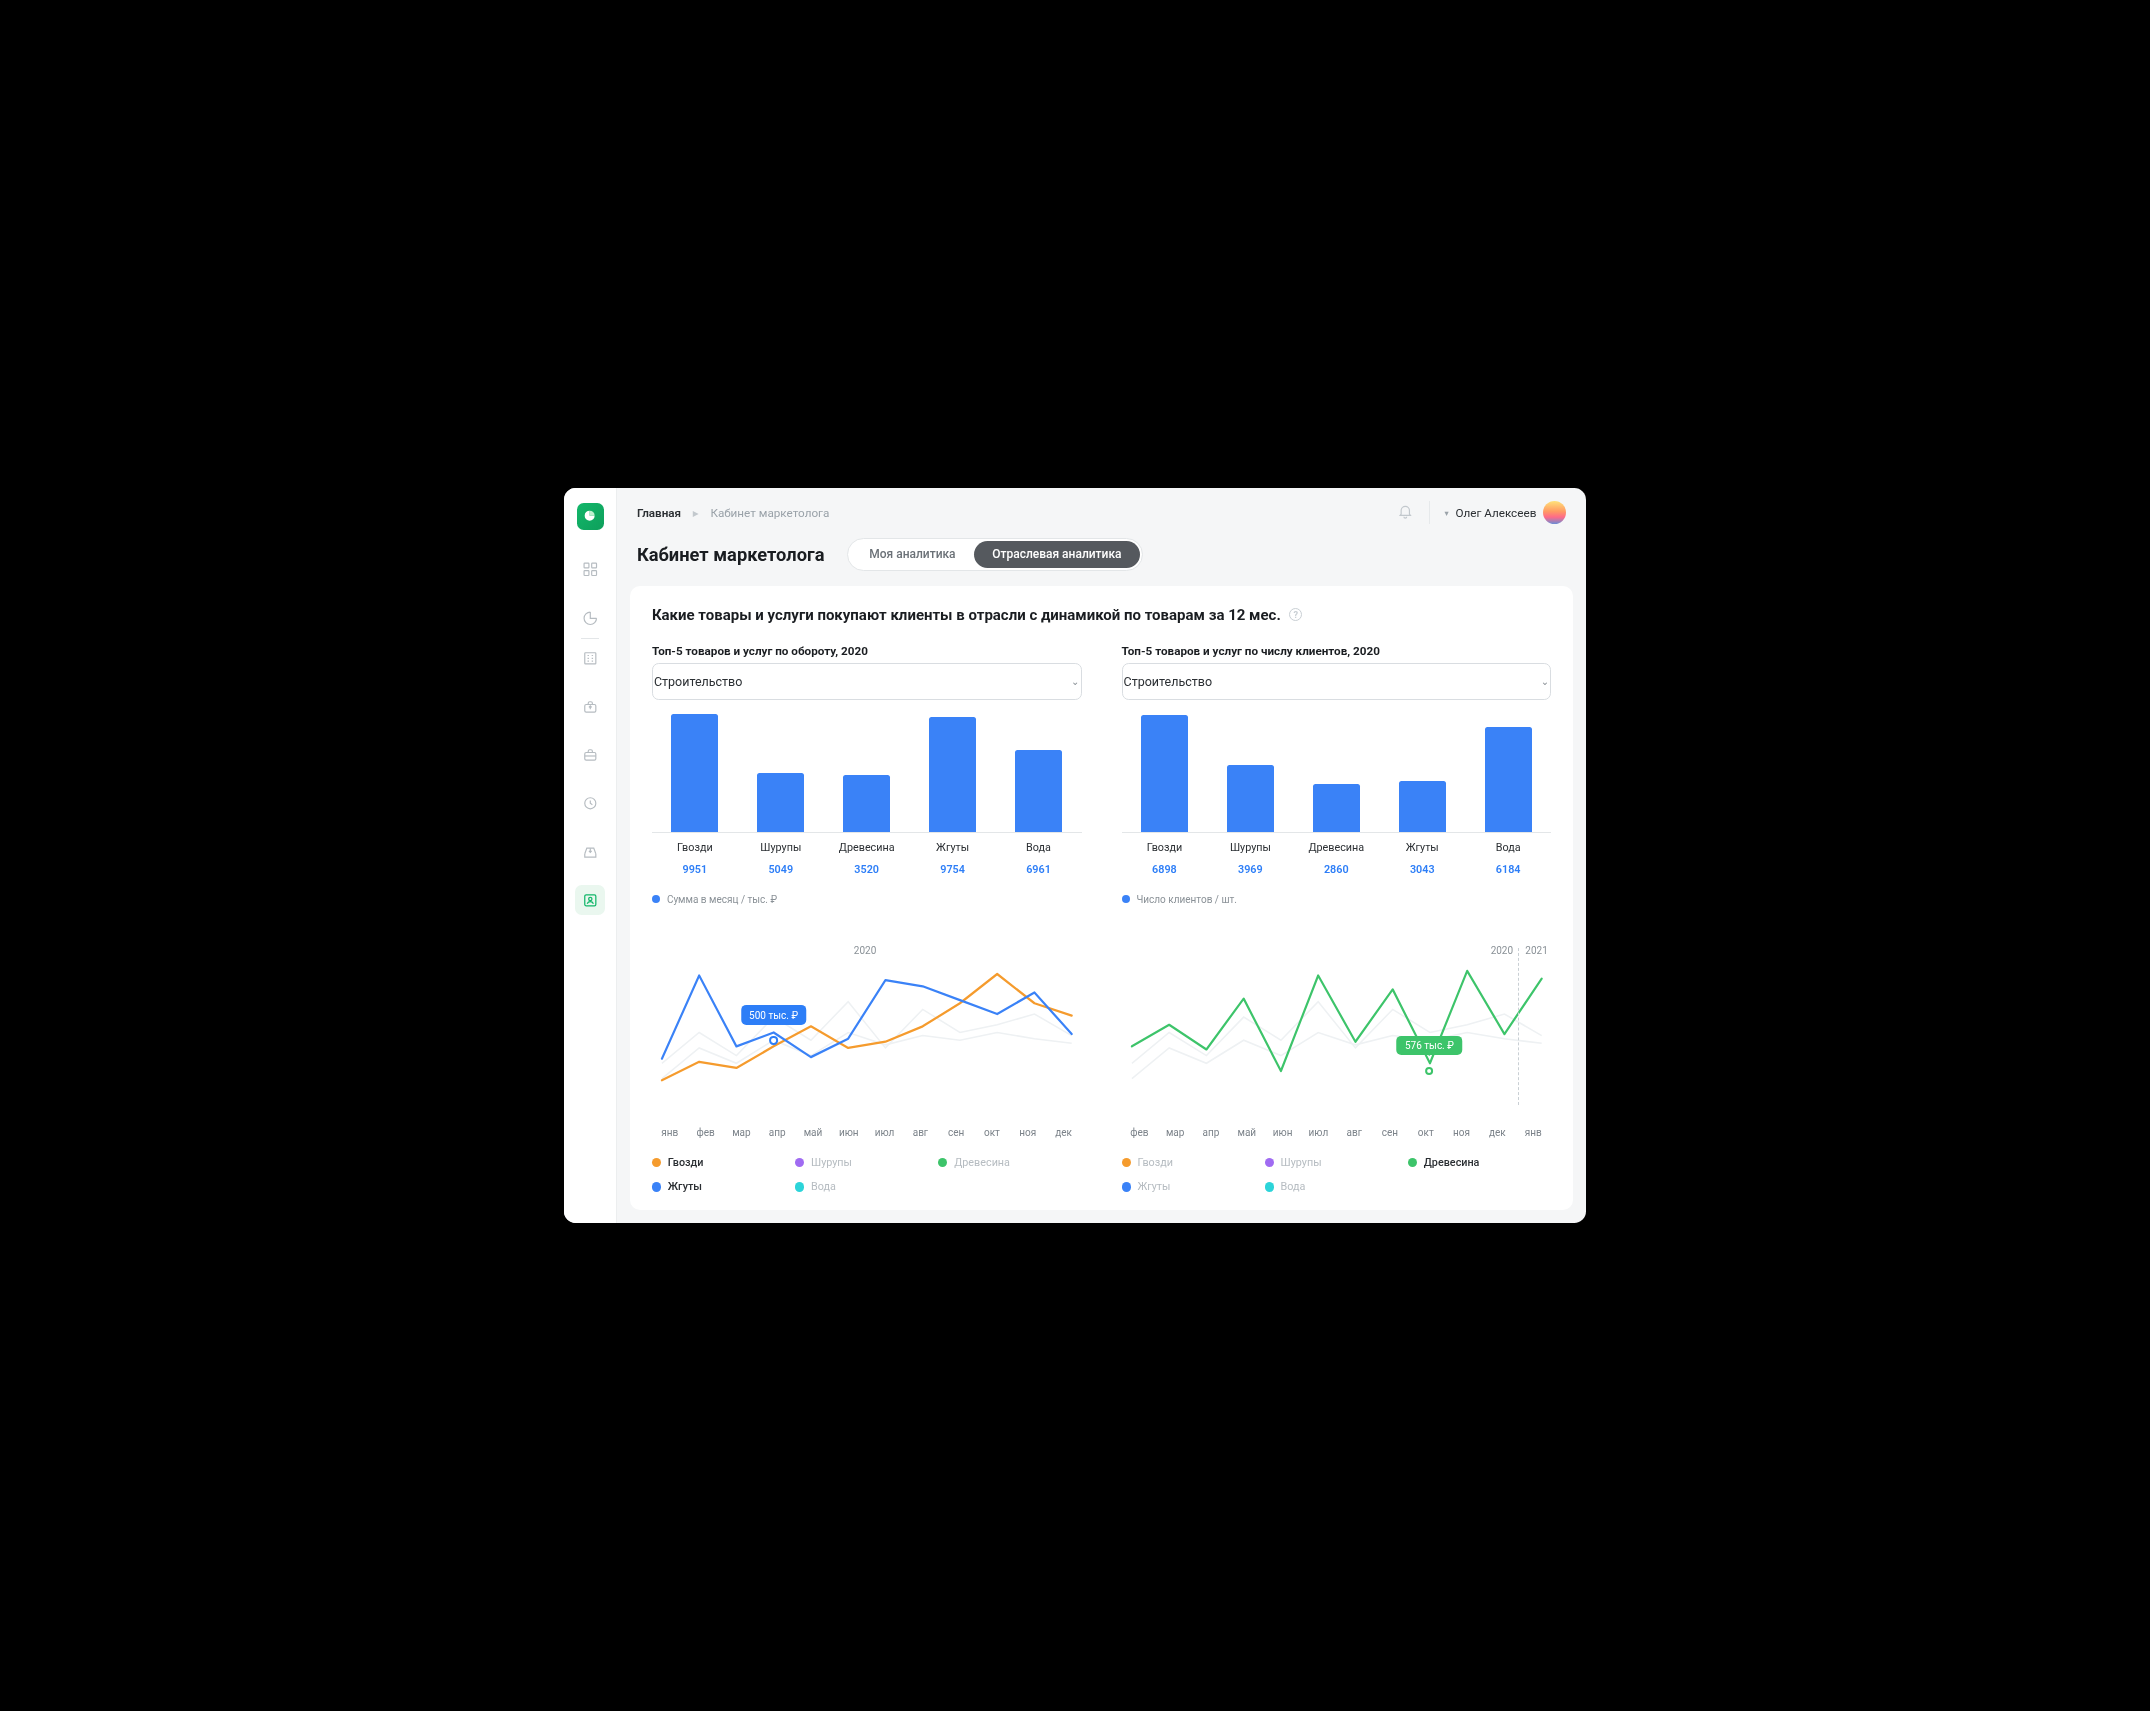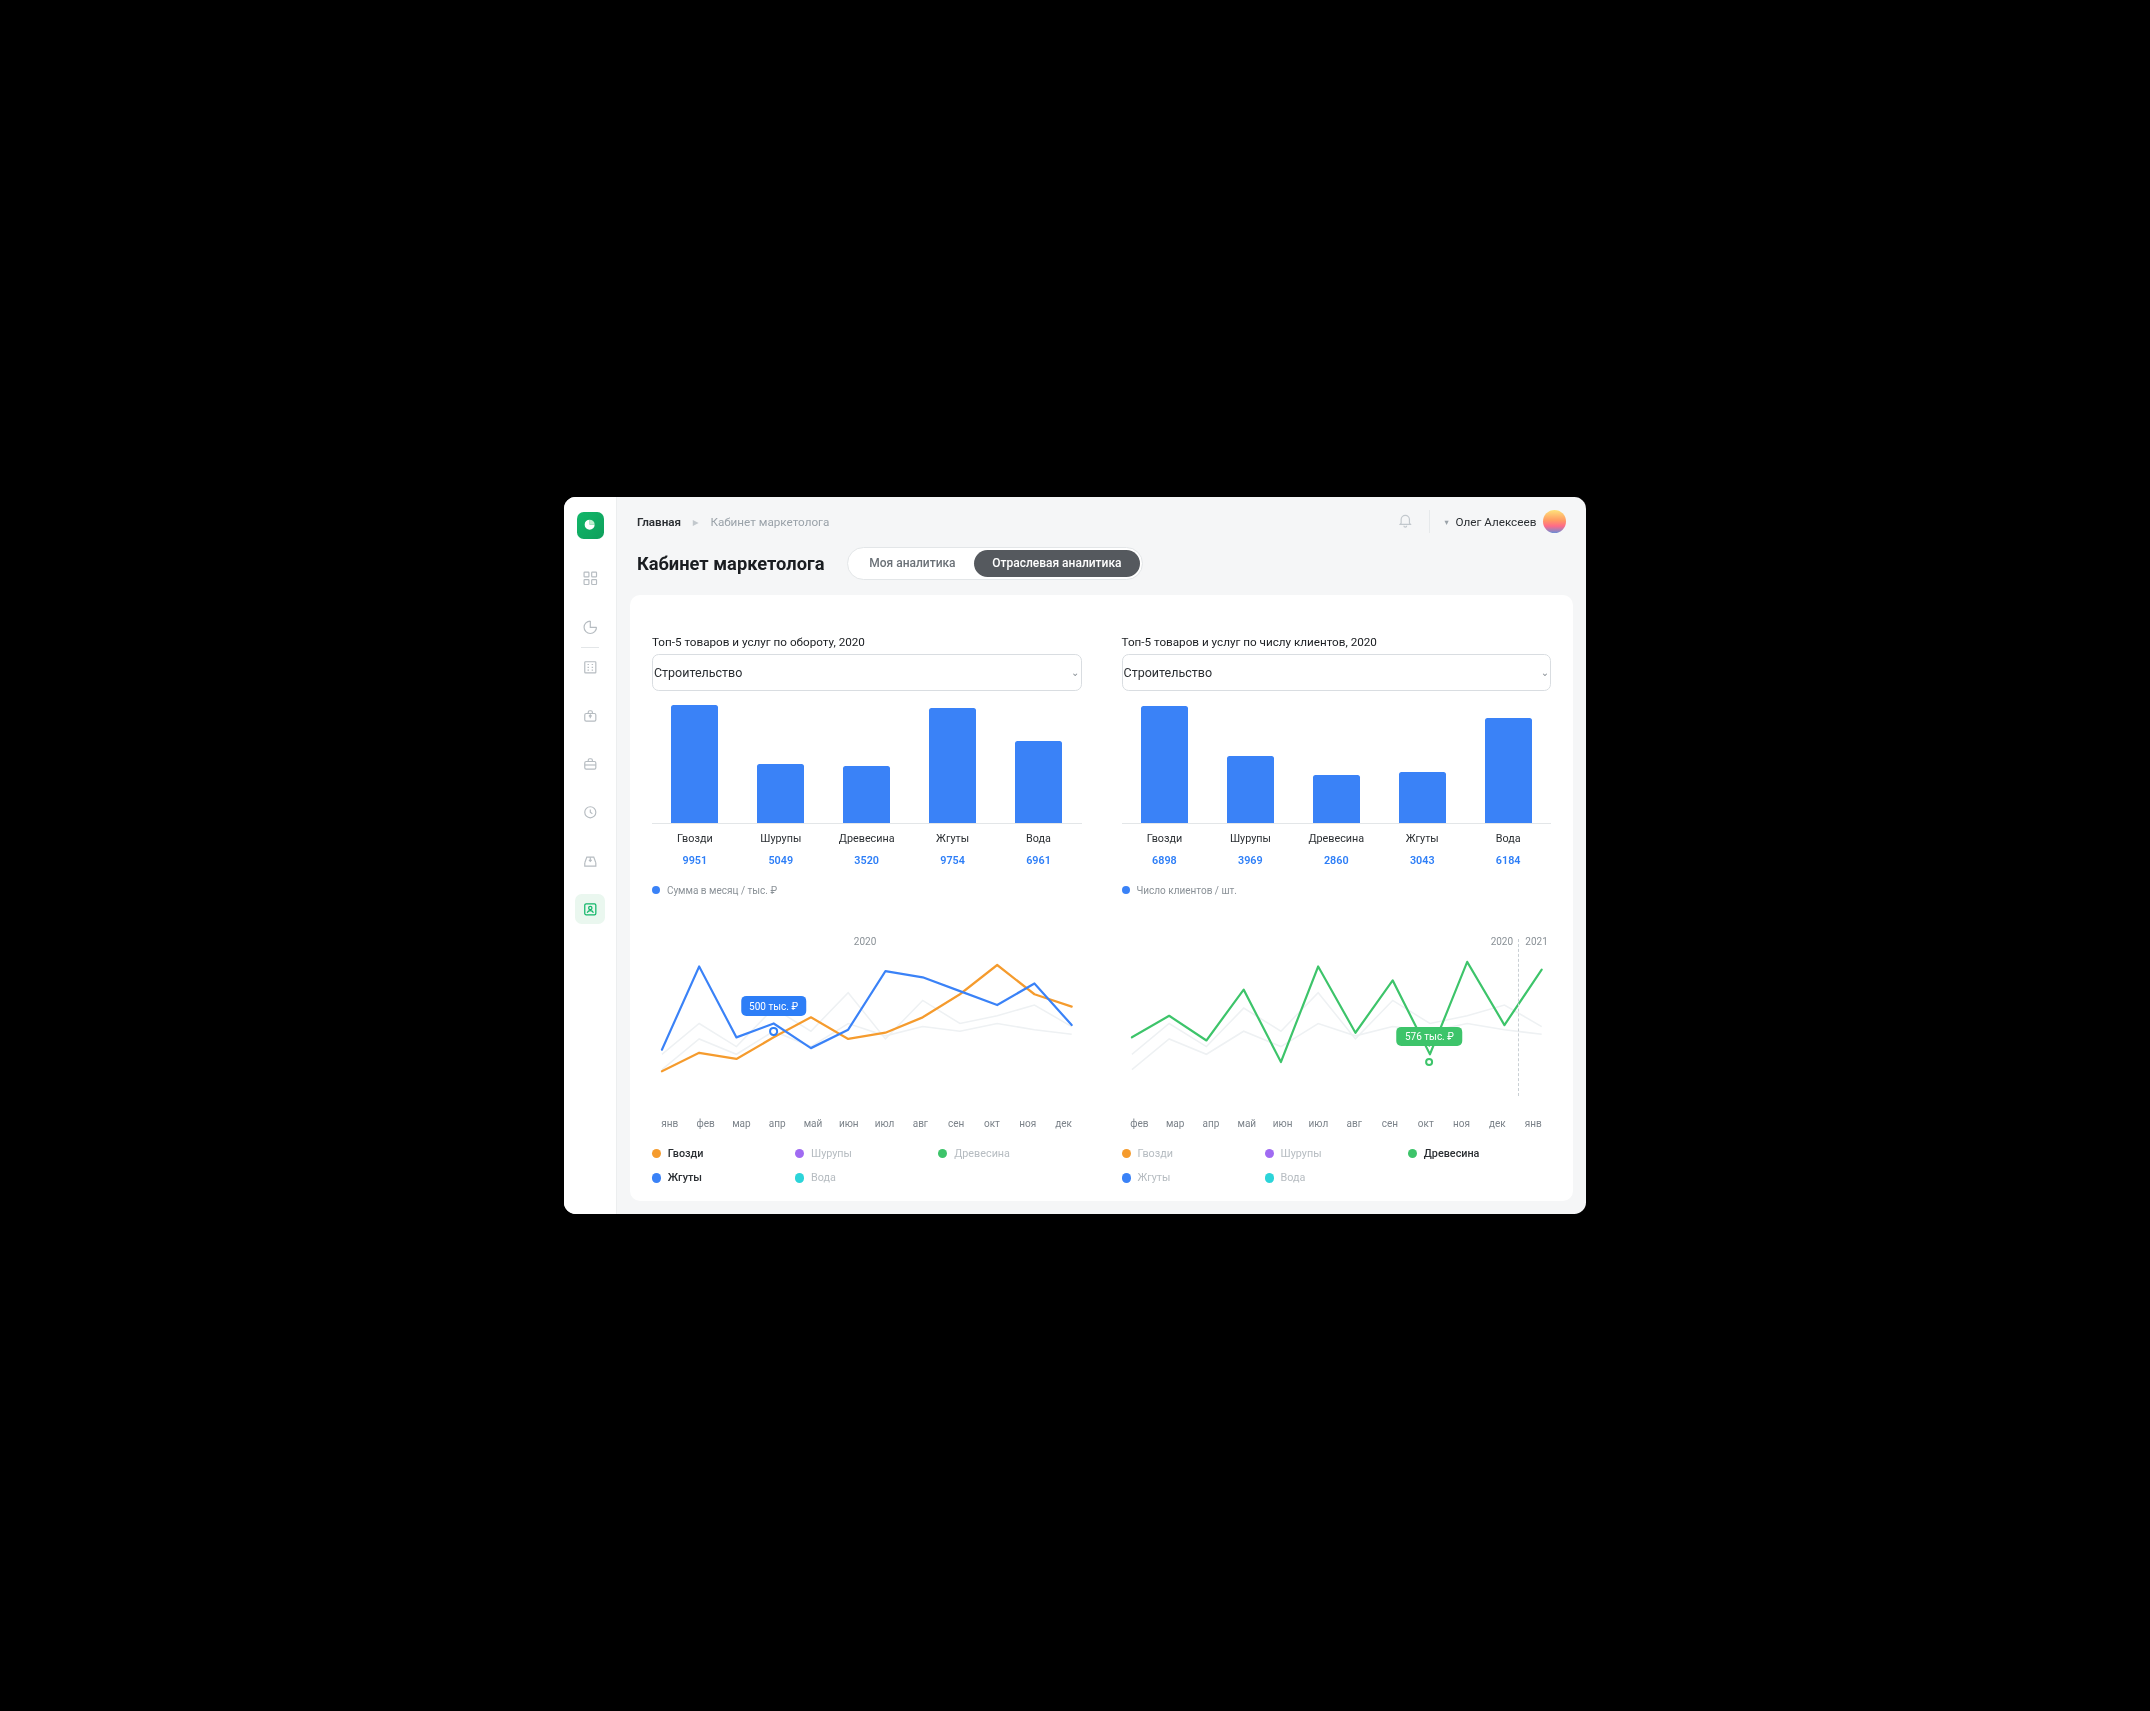--- a/index.html
+++ b/index.html
@@ -28,21 +28,21 @@
   .page-head { display:flex; align-items:center; padding:0 20px 15px 20px; gap:23px; }
   .page-title { font-size:18.3px; font-weight:700; color:#1a1d21; }
   .tabswitch { display:flex; background:#fff; border:0.8px solid #e3e6e8; border-radius:20px; height:33px; align-items:center; padding:2.5px; }
   .tab { padding:0 18.3px; height:27px; display:flex; align-items:center; border-radius:16.6px; font-size:12px; color:#6b7177; cursor:pointer; font-weight:500;}
   .tab.active { background:#55595e; color:#fff; }
   .card { margin:0 13.3px 13.3px 13.3px; background:#fff; border-radius:10px; padding:20px 21.6px 16.6px 21.6px; }
   .section-title { font-size:15px; font-weight:700; color:#1a1d21; display:flex; align-items:center; gap:8.3px; }
   .section-title .help { width:13.3px;height:13.3px;border-radius:50%;border:1.2px solid #c9cfd4; color:#c9cfd4; font-size:9.2px; display:flex;align-items:center;justify-content:center; }
   .cols { display:flex; gap:40px; margin-top:20px; }
   .col { flex:1; display:flex; flex-direction:column; }
-  .subhead { font-size:11.7px; font-weight:400; color:#1a1d21; margin-bottom:5px; }
+  .subhead { font-size:11.7px; font-weight:700; color:#1a1d21; margin-bottom:5px; }
   .select { height:37px; border:0.8px solid #d9dde1; border-radius:6.7px; display:flex; align-items:center; padding:0 1px; font-size:12.5px; color:#2b2f33; justify-content:space-between; cursor:pointer; margin-bottom:8.3px;}
   .select .chev { color:#8a9197; font-size:10px; }
   .barchart { position:relative; height:125px; }
   .bars { position:absolute; left:0; right:0; bottom:0; top:0; display:flex; }
   .barcell { flex:1; display:flex; align-items:flex-end; justify-content:center; }
   .bar { width:58%; max-width:47px; background:#3a82f7; border-radius:2.5px 2.5px 0 0; }
   .axisline { position:absolute; left:0; right:0; bottom:0; height:0.8px; background:#e3e6e8; }
   .axis-row, .val-row { display:flex; margin-top:8.3px; }
   .axis-row .c, .val-row .c { flex:1; text-align:center; font-size:10.8px; }
   .axis-row .c { color:#2b2f33; }
@@ -161,20 +161,24 @@
 
     <div class="page-head">
       <div class="page-title">Кабинет маркетолога</div>
       <div class="tabswitch">
         <div class="tab">Моя аналитика</div>
         <div class="tab active">Отраслевая аналитика</div>
       </div>
     </div>
 
     <div class="card">
+      <div class="section-title">
+        <span>Какие товары и услуги покупают клиенты в отрасли с динамикой по товарам за 12 мес.</span>
+        <span class="help">?</span>
+      </div>
 
       <div class="cols">
 
         <div class="col">
           <div class="subhead">Топ-5 товаров и услуг по обороту, 2020</div>
           <div class="select">
             <span>Строительство</span>
             <span class="chev">⌄</span>
           </div>
           <div class="barchart">

